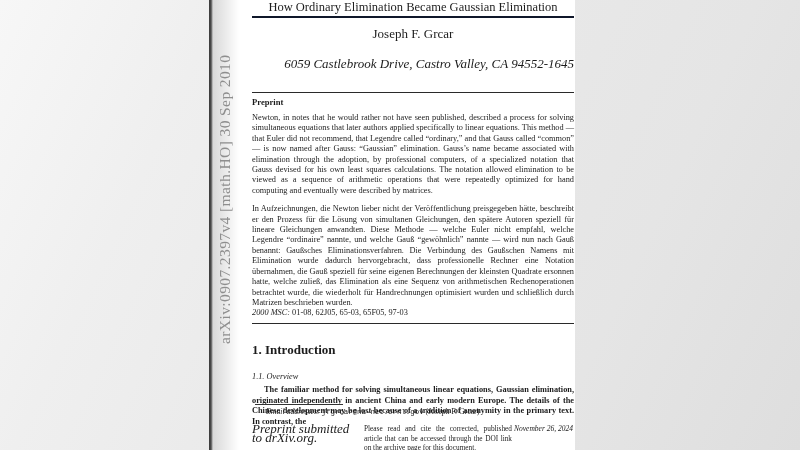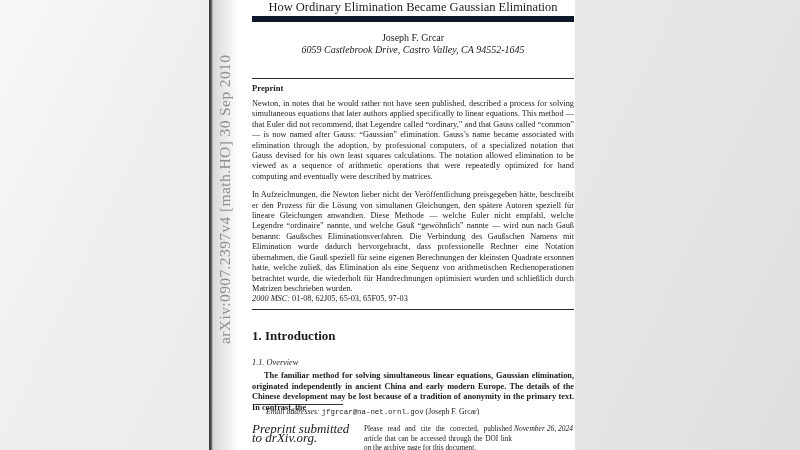--- a/index.html
+++ b/index.html
@@ -24,24 +24,24 @@
     white-space: nowrap;
     font-size: 15.5px; letter-spacing: 0.4px;
     color: #8e8e8e;
   }
   .textblock {
     position: absolute; left: 43px; top: 0; width: 322px;
     font-size: 8.3px; line-height: 10.4px;
   }
   .title {
     font-size: 12.5px; line-height: 15px; text-align: center;
-    border-bottom: 6px solid #0f172a; padding-bottom: 1px;
+    border-bottom: 2px solid #0f172a; padding-bottom: 1px;
   }
-  .author { margin-top: 11px; font-size: 10px; line-height: 10px; text-align: center; }
-  .address { margin-top: 2px; font-size: 10px; line-height: 9px; text-align: center; font-style: italic; }
+  .author { margin-top: 11px; font-size: 13px; line-height: 10px; text-align: center; }
+  .address { margin-top: 20px; font-size: 13px; line-height: 9px; text-align: right; font-style: italic; }
   .abs-rule { margin-top: 24px; border-top: 1px solid #2a2a2a; height: 0; }
   .abs-rule.bottom { margin-top: 5px; }
   .abs-head { margin-top: 4px; font-weight: bold; font-size: 8.6px; line-height: 11px; }
   p { margin: 0; }
   .para { margin-top: 5px; text-align: justify; }
   .para.de { margin-top: 8px; }
   .kw { margin-top: 12px; text-align: justify; line-height: 10px; }
   .kw.msc { margin-top: 0; }
   .it { font-style: italic; }
   .sec { margin-top: 20px; font-weight: bold; font-size: 13px; line-height: 11px; }

